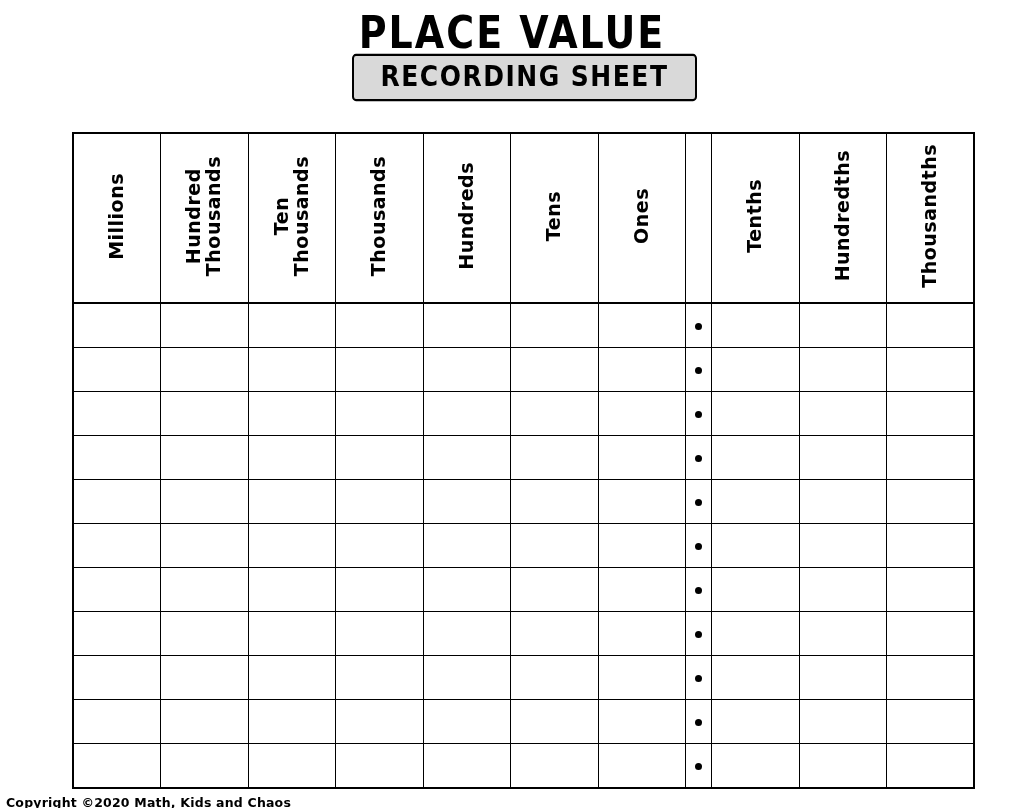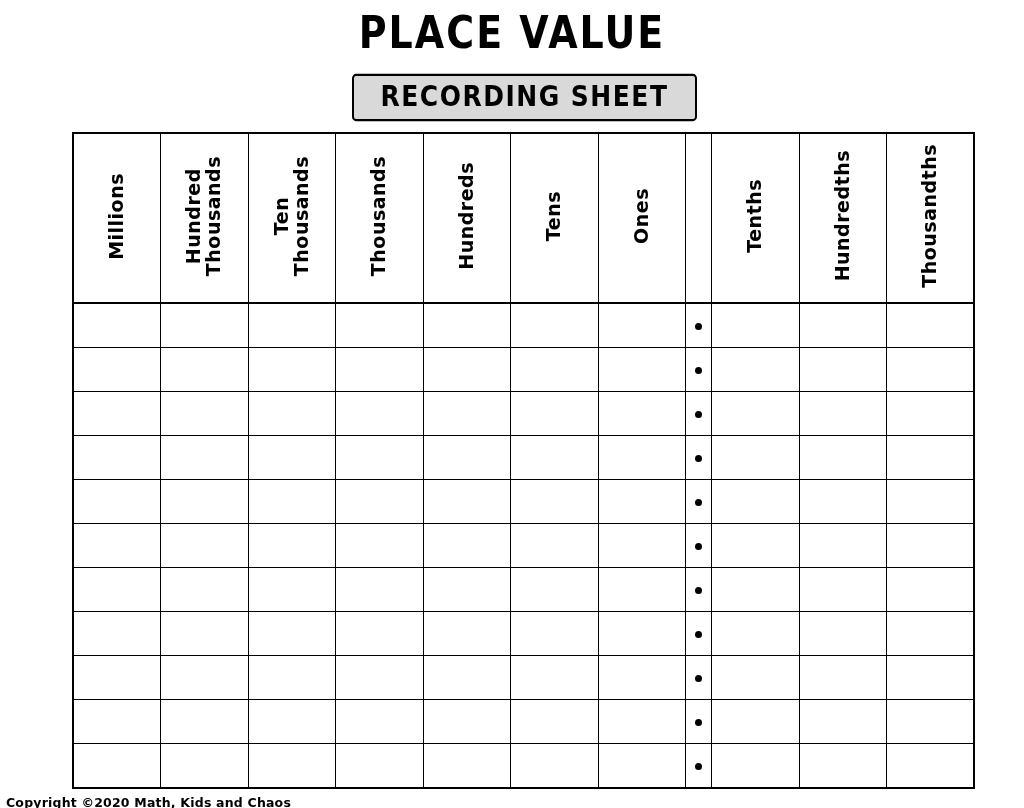--- a/index.html
+++ b/index.html
@@ -32,21 +32,21 @@
     letter-spacing: 2px;
     margin: 10px 0 0 0;
     line-height: 1.1;
     transform: scaleY(1.15);
     transform-origin: top center;
   }
 
   .subtitle-wrap {
     display: flex;
     justify-content: center;
-    margin-top: 24px;
+    margin-top: 4px;
     padding-left: 25px;
   }
   .subtitle {
     background: #d9d9d9;
     border: 2px solid #000;
     border-radius: 4px;
     padding: 6px 26px 8px 26px;
     font-family: "DejaVu Sans", sans-serif;
     font-weight: bold;
     font-size: 25px;

